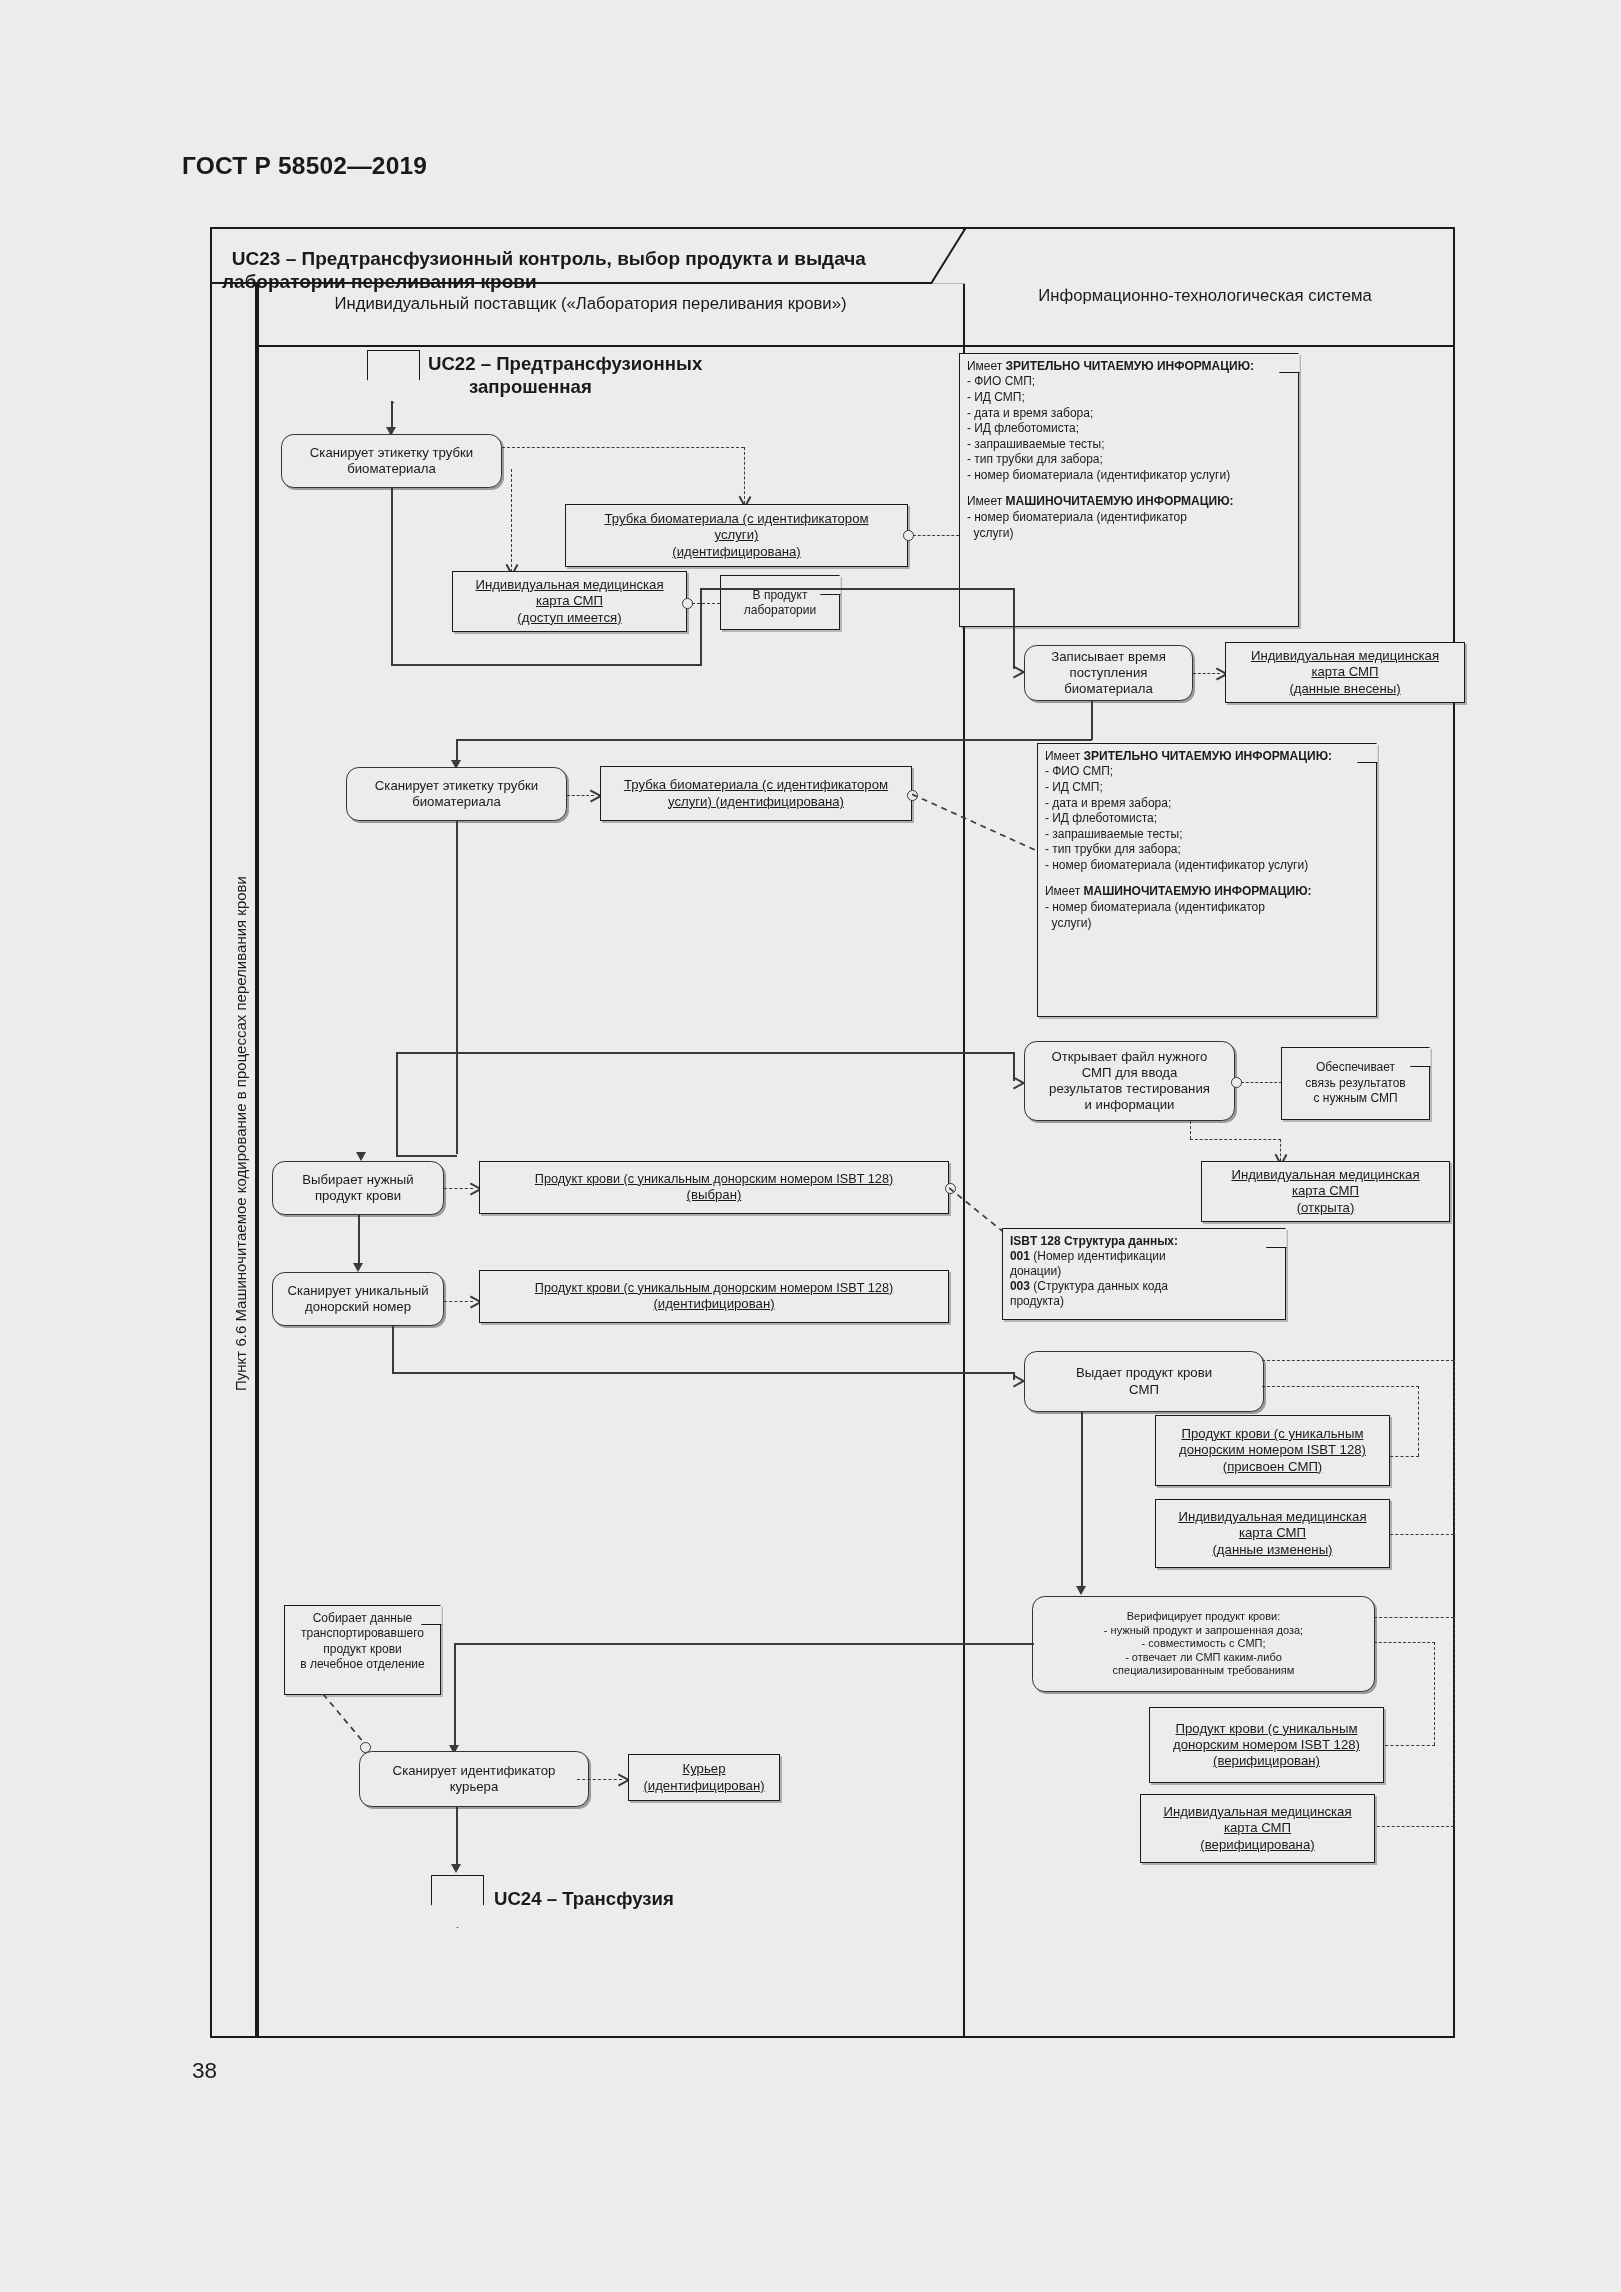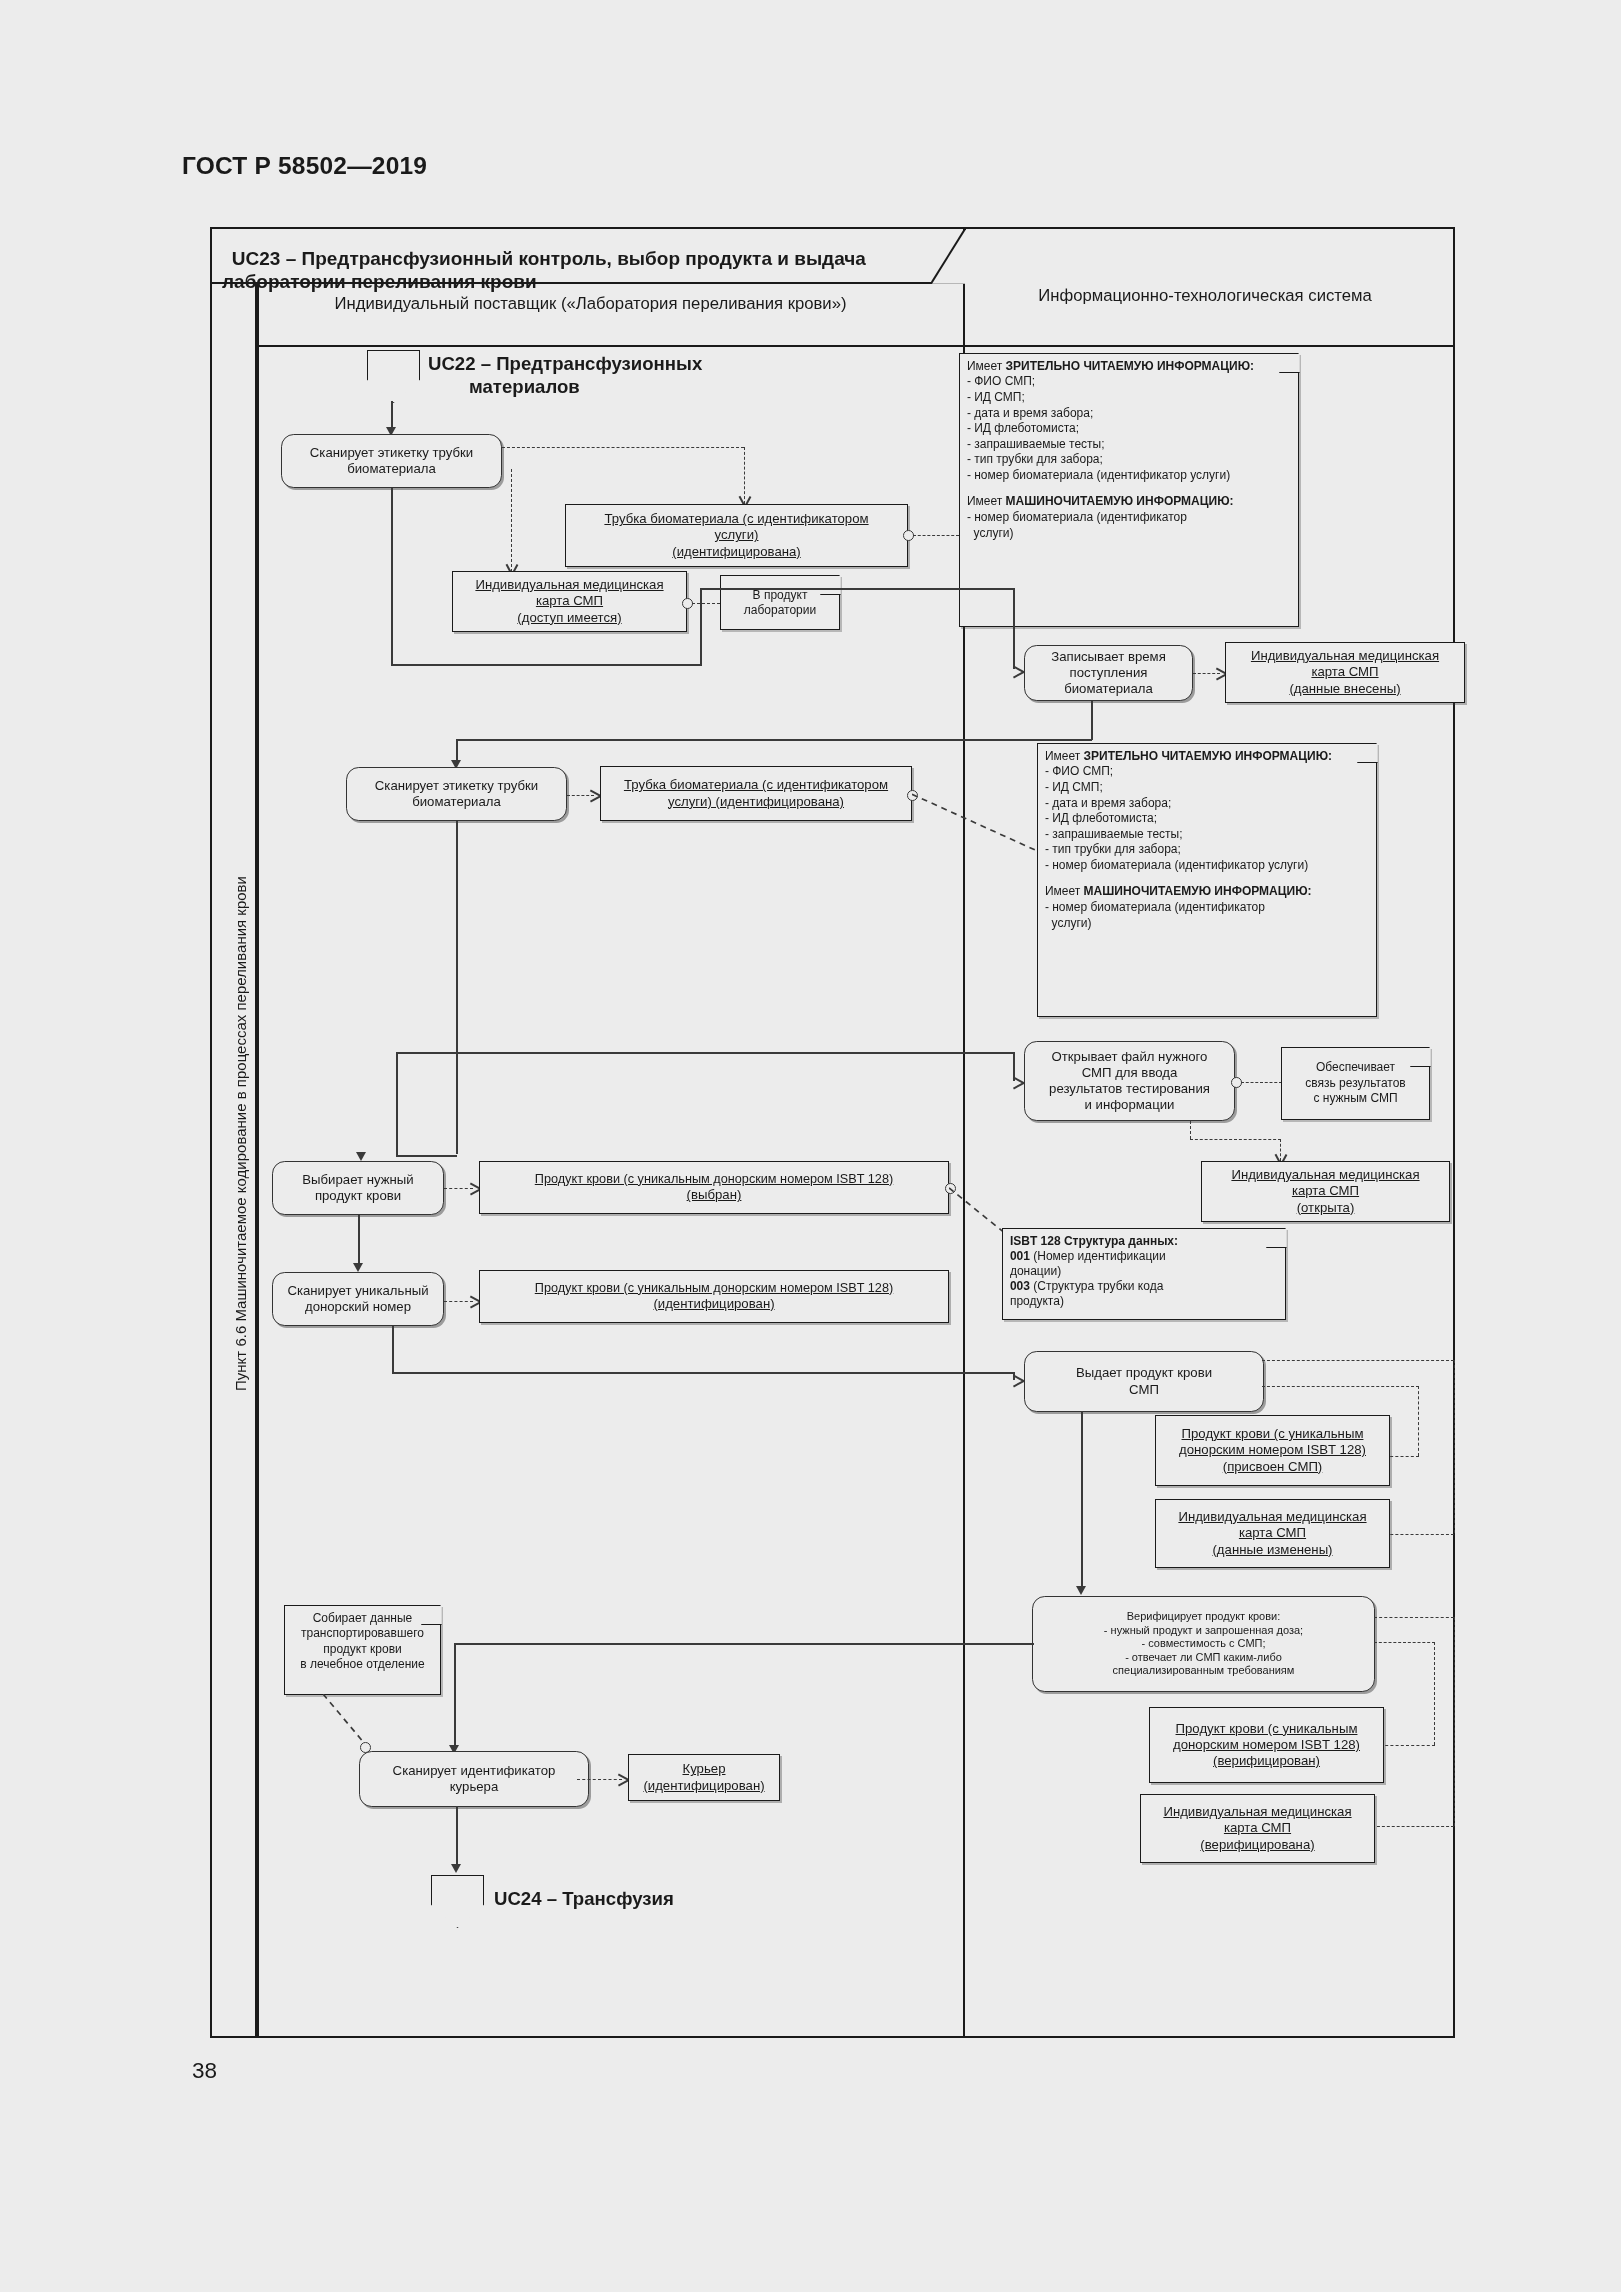--- a/index.html
+++ b/index.html
@@ -186,21 +186,21 @@
 
   <div class="lane-divider" style="left:257px;"></div>
   <div class="lane-divider" style="left:963px;"></div>
   <div class="lane-head-line"></div>
   <div class="lane-title" id="lane-title-a">Индивидуальный поставщик («Лаборатория переливания крови»)</div>
   <div class="lane-title" id="lane-title-b">Информационно-технологическая система</div>
 
   <div class="pent" style="left:367px;top:350px;"></div>
   <div class="pent-label" style="left:428px;top:353px;">
     <span>UC22 – Предтрансфузионных</span><br>
-    <span style="margin-left:41px;display:inline-block">материалов</span>
+    <span style="margin-left:41px;display:inline-block">запрошенная</span>
   </div>
 
   <div class="ln v" style="left:391px;top:401px;height:29px;"></div>
   <div class="arrow-d" style="left:386px;top:427px;"></div>
 
   <div class="node action" style="left:281px;top:434px;width:221px;height:54px;">
     <span>
       <span>Сканирует этикетку трубки</span><br>
       <span>биоматериала</span>
     </span>
@@ -392,21 +392,21 @@
     <span class="u nowrap" style="font-size:12.7px">Продукт крови (с уникальным донорским номером ISBT 128)</span>
     <span class="u">(идентифицирован)</span>
   </div>
 
   <div class="note" style="left:1002px;top:1228px;width:284px;height:92px;line-height:1.26;">
     <span class="corner"></span>
     <div>
       <div><b>ISBT 128 Структура данных:</b></div>
       <div><b>001</b><span> (Номер идентификации</span></div>
       <div>донации)</div>
-      <div><b>003</b><span> (Структура трубки кода</span></div>
+      <div><b>003</b><span> (Структура данных кода</span></div>
       <div>продукта)</div>
     </div>
   </div>
 
   <div class="ln v" style="left:392px;top:1326px;height:47px;"></div>
   <div class="ln h" style="left:392px;top:1372px;width:621px;"></div>
   <div class="ln v" style="left:1013px;top:1372px;height:7.8px;"></div>
   <div class="oarrow-r" style="left:1012px;top:1374px;"></div>
 
   <div class="node action" style="left:1024px;top:1351px;width:240px;height:61px;">

